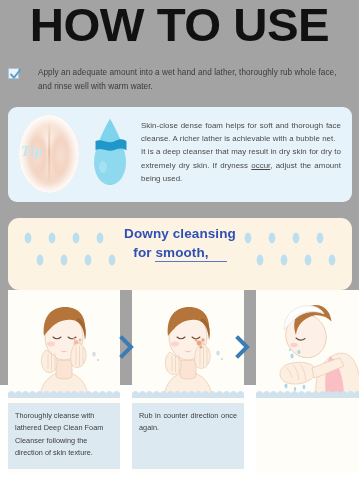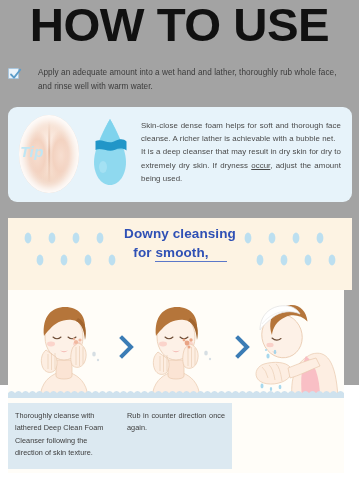--- a/index.html
+++ b/index.html
@@ -61,55 +61,56 @@
   }
   .hands-photo::after {
     content:""; position:absolute; inset:0; border-radius:50%;
     box-shadow: inset 0 0 9px 5px rgba(255,255,255,0.8);
   }
 
   .tip-drop { position: absolute; left: 78px; top: 10px; width: 48px; height: 74px; }
   .tip-label {
     position: absolute; left: 0; top: 0; width: 48px; height: 74px;
     display: flex; align-items: center; justify-content: center;
-    font-family: Liberation Sans, sans-serif;
+    font-family: Liberation Serif, serif;
     font-weight: 700; font-style: italic; font-size: 15px;
     color: #bfe6f4; padding-top: 14px; letter-spacing: 0.5px;
   }
 
   .tip-text {
     position: absolute; left: 133px; top: 12px; width: 200px;
     font-size: 7.9px; line-height: 13.2px; color: #4a4a4a;
     text-align: justify; letter-spacing: 0.05px;
   }
   .tip-text .u { text-decoration: underline; }
 
   
   .cream-band {
     position: absolute; left: 8px; top: 218px; width: 344px; height: 72px;
     background: #fdf3e3;
+    border-radius: 11px;
   }
   .headline {
     position: absolute; left: 0; top: 6px; width: 344px;
     text-align: center; color: #2f50b5;
     font-weight: 700; font-size: 13.5px; line-height: 19px;
     letter-spacing: 0.1px;
   }
   .headline .l2 { display: block; }
   .headline .smooth-u {
     border-bottom: 1.6px solid #5b77c9; padding-bottom: 1px; padding-right: 18px; text-align: center;
   }
   .drops-left, .drops-right { position: absolute; top: 6px; }
   .drops-left { left: 12px; }
   .drops-right { right: 12px; }
 
   
   .steps {
     position: absolute; left: 8px; top: 290px; width: 344px; height: 183px;
-    display: flex; gap: 0;
+    display: flex; gap: 12px;
   }
   .step { position: relative; width: 112px; height: 183px; background: #fffdf8; }
   .illus { position: relative; width: 112px; height: 108px; background: #fffdf8; overflow: hidden; }
   .wave { position: absolute; left: 0; bottom: 0; width: 112px; height: 9px; }
   .caption {
     position: absolute; left: 0; top: 113px; width: 112px; height: 66px;
     background: #dce9f1; padding: 7px 7px 0 7px;
     font-size: 7.3px; line-height: 12.4px; color: #3c3c3c; letter-spacing: 0.03px;
   }
   .cap-just { text-align: justify; }

